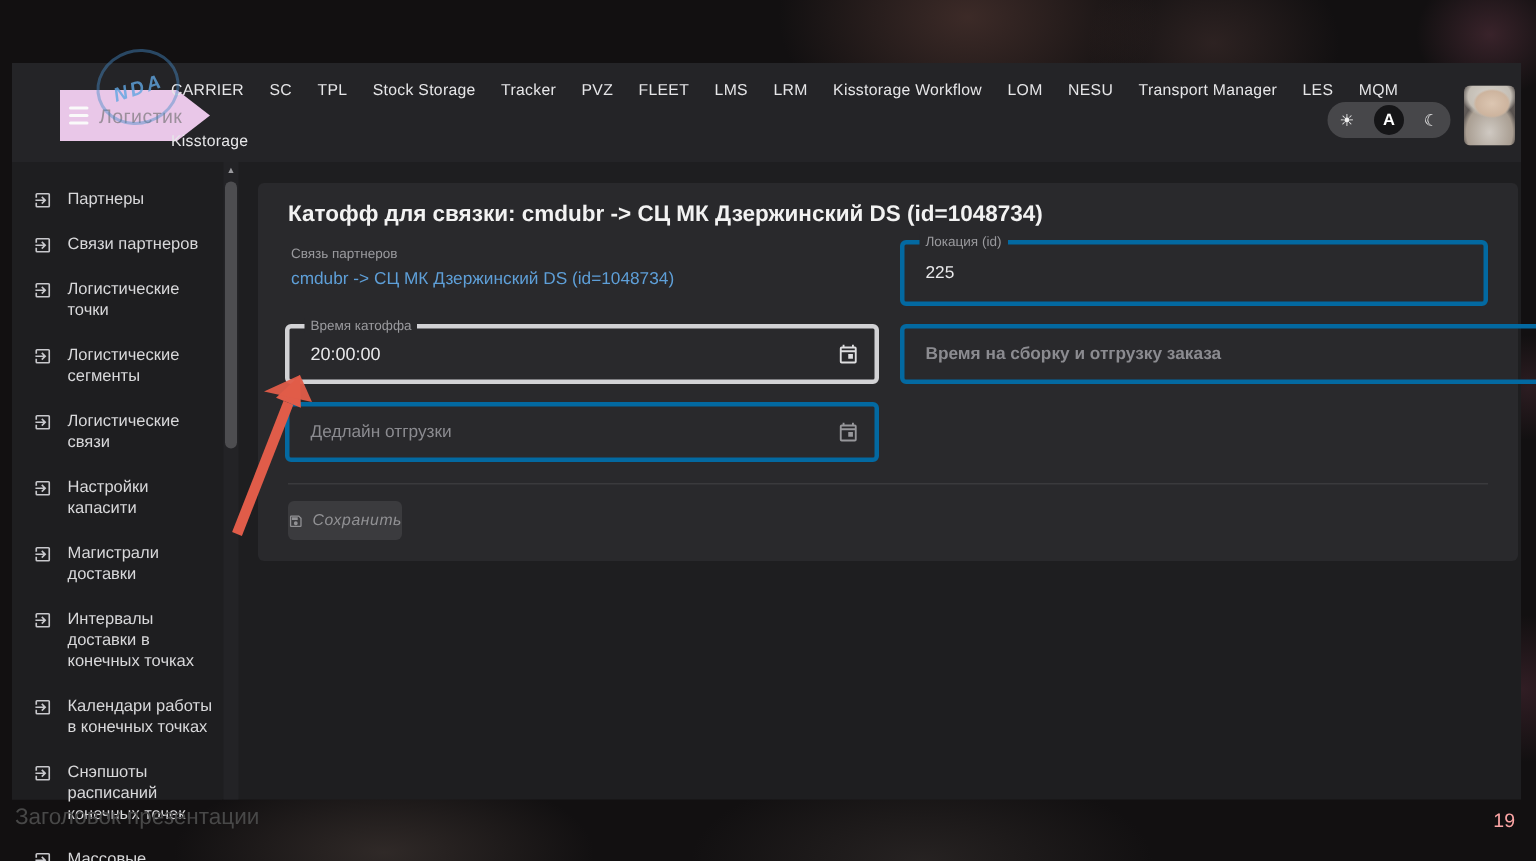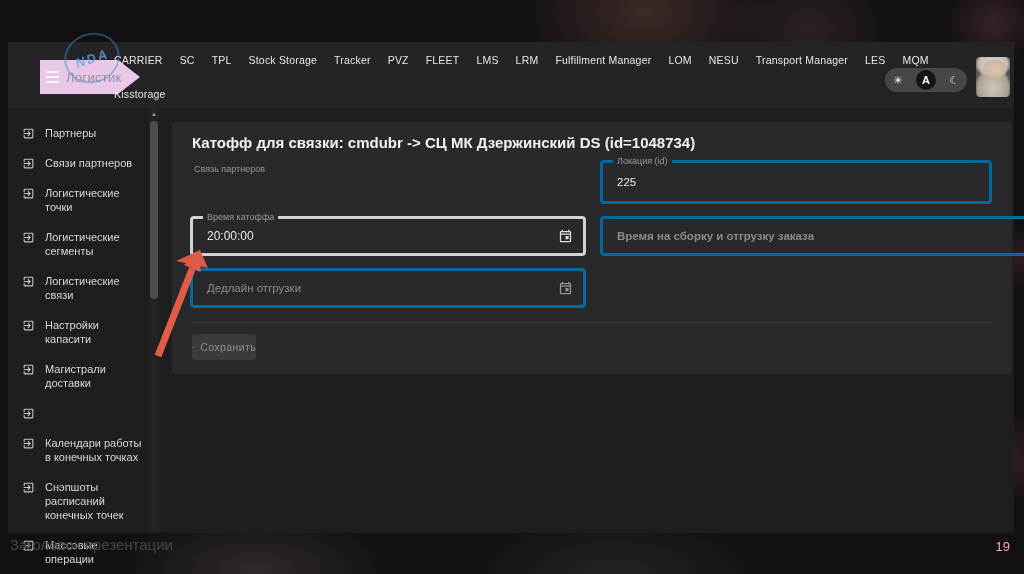--- a/index.html
+++ b/index.html
@@ -68,22 +68,22 @@
 
   .field { position:absolute; border:3px solid #0369a1; border-radius:4px; cursor:text;text-align:right; }
   .field.bright { border-color:#d2d2d5; }
   .flabel { position:absolute; top:-7px; left:10px; font-size:9px; color:#9a9a9e; background:#29292c; padding:0 4px; white-space:nowrap; }
   .fvalue { position:absolute; left:14px; top:50%; transform:translateY(-50%); font-size:11.5px; color:#e9e9eb; white-space:nowrap; }
   .fvalue.strong { font-size:12px; font-weight:500; }
   .fvalue.ph { color:#8b8b90; }
   .cal-btn { position:absolute; right:10px; top:50%; transform:translateY(-50%); cursor:pointer; line-height:0; }
 
   .divider { position:absolute; left:20px; right:20px; top:200px; height:1px; background:#3a3a3d; }
-  .save-btn { position:absolute; left:20px; top:212px; width:64px; height:26px; background:#3b3b3e; border:none;
-              border-radius:4px; display:flex; align-items:center; gap:6px; cursor:pointer; }
+  .save-btn { position:absolute; left:20px; top:212px; width:76px; height:26px; background:#3b3b3e; border:none;
+              border-radius:4px; display:flex; align-items:center; gap:6px; cursor:pointer;font-style:italic; }
   .save-btn span { font-size:10.5px; color:#919194; letter-spacing:.4px; }
 
   
   .annotation { position:absolute; left:0; top:0; width:1024px; height:574px; pointer-events:none; z-index:40; }
   .footer-title { position:absolute; left:10px; top:536px; font-size:15px; color:#484848; }
   .page-num { position:absolute; right:14px; top:539px; font-size:13px; color:#fca5a5; }
 </style>
 </head>
 <body>
 
@@ -106,21 +106,21 @@
 
     <span class="nav-item">CARRIER</span>
         <span class="nav-item">SC</span>
         <span class="nav-item">TPL</span>
         <span class="nav-item">Stock Storage</span>
         <span class="nav-item">Tracker</span>
         <span class="nav-item">PVZ</span>
         <span class="nav-item">FLEET</span>
         <span class="nav-item">LMS</span>
         <span class="nav-item">LRM</span>
-        <span class="nav-item">Fulfillment Manager</span>
+        <span class="nav-item">Kisstorage Workflow</span>
         <span class="nav-item">LOM</span>
         <span class="nav-item">NESU</span>
         <span class="nav-item">Transport Manager</span>
         <span class="nav-item">LES</span>
         <span class="nav-item">MQM</span>
       </div>
     <div class="nav-row r2">
 
     <span class="nav-item">Kisstorage</span>
       </div>
@@ -181,20 +181,21 @@
         <svg width="13" height="13" viewBox="0 0 24 24">
           <path fill="#c8c8cc" d="M19 3H5a2 2 0 0 0-2 2v4h2V5h14v14H5v-4H3v4a2 2 0 0 0 2 2h14a2 2 0 0 0 2-2V5a2 2 0 0 0-2-2zm-8.9 12.5 1.4 1.4L16.4 12l-4.9-4.9-1.4 1.4 2.5 2.5H3v2h9.6z"></path>
         </svg>
         <span class="side-label">Магистрали доставки</span>
       </div>
 
       <div class="side-item">
         <svg width="13" height="13" viewBox="0 0 24 24">
           <path fill="#c8c8cc" d="M19 3H5a2 2 0 0 0-2 2v4h2V5h14v14H5v-4H3v4a2 2 0 0 0 2 2h14a2 2 0 0 0 2-2V5a2 2 0 0 0-2-2zm-8.9 12.5 1.4 1.4L16.4 12l-4.9-4.9-1.4 1.4 2.5 2.5H3v2h9.6z"></path>
         </svg>
+        <span class="side-label">Интервалы доставки в конечных точках</span>
       </div>
 
       <div class="side-item">
         <svg width="13" height="13" viewBox="0 0 24 24">
           <path fill="#c8c8cc" d="M19 3H5a2 2 0 0 0-2 2v4h2V5h14v14H5v-4H3v4a2 2 0 0 0 2 2h14a2 2 0 0 0 2-2V5a2 2 0 0 0-2-2zm-8.9 12.5 1.4 1.4L16.4 12l-4.9-4.9-1.4 1.4 2.5 2.5H3v2h9.6z"></path>
         </svg>
         <span class="side-label">Календари работы в конечных точках</span>
       </div>
 
       <div class="side-item">
@@ -215,20 +216,21 @@
 
   <div class="scrollbar">
     <div class="scroll-up">▲</div>
     <div class="scroll-thumb"></div>
   </div>
 
   <div class="card">
     <div class="card-title">Катофф для связки: cmdubr -&gt; СЦ МК Дзержинский DS (id=1048734)</div>
 
     <div class="pl-label">Связь партнеров</div>
+    <a class="pl-link">cmdubr -&gt; СЦ МК Дзержинский DS (id=1048734)</a>
 
     <div class="field" style="left:428px; top:38px; width:392px; height:44px;">
       <span class="flabel">Локация (id)</span>
       <span class="fvalue">225</span>
     </div>
 
     <div class="field bright" style="left:18px; top:94px; width:396px; height:40px;">
       <span class="flabel">Время катоффа</span>
       <span class="fvalue strong">20:00:00</span>
       <span class="cal-btn">

